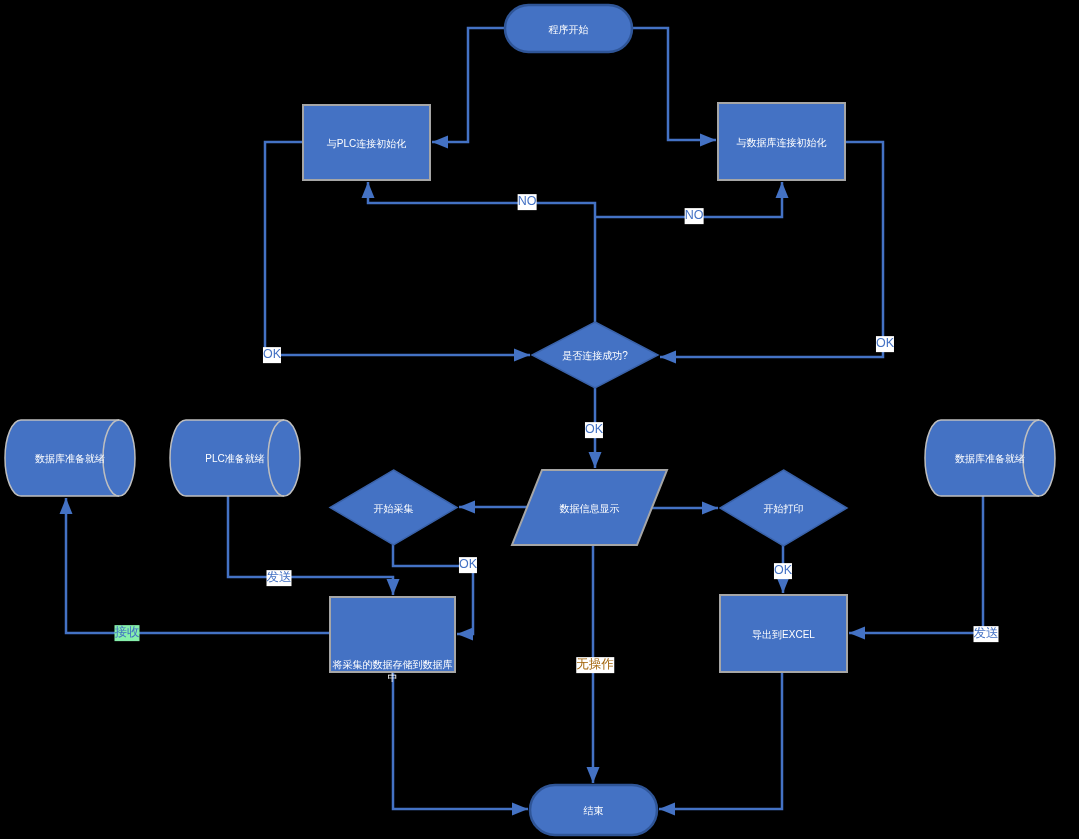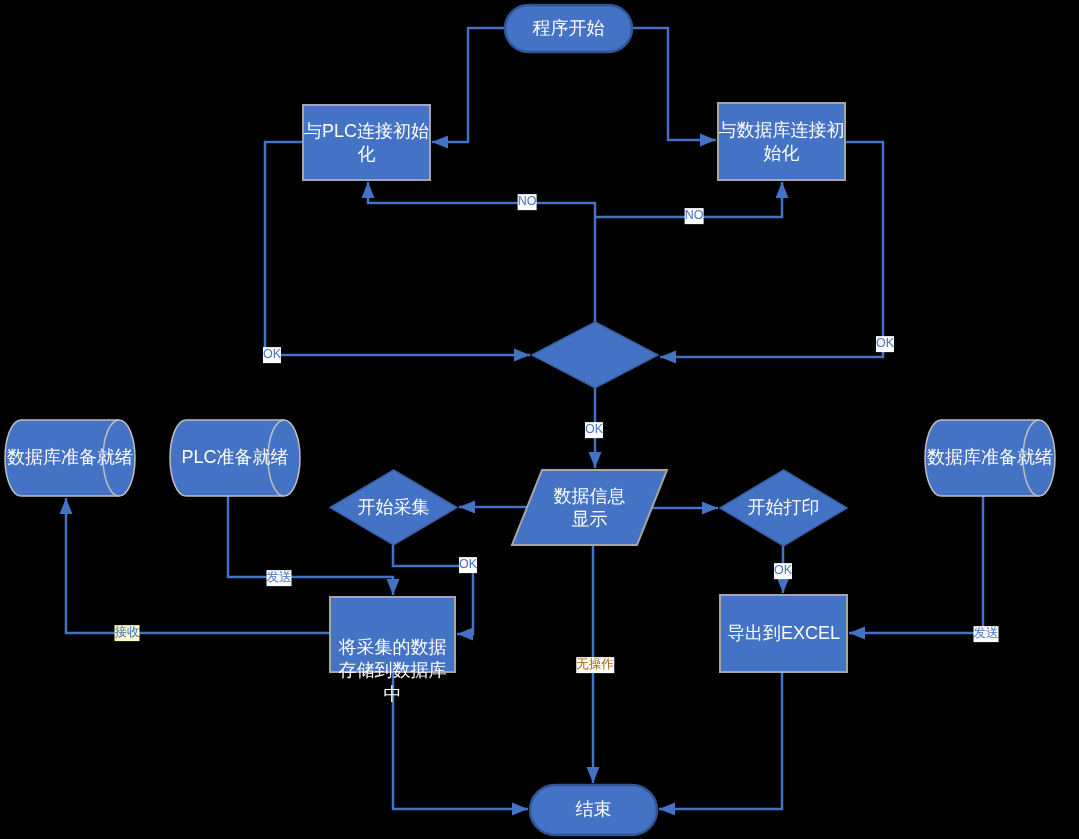--- a/index.html
+++ b/index.html
@@ -9,21 +9,21 @@
     background:#000;
     overflow:hidden;
     font-family:"Liberation Sans","DejaVu Sans",sans-serif;
   }
   #diagram{position:absolute;left:0;top:0;}
   .node-label{
     position:absolute;
     display:flex;align-items:center;justify-content:center;
     text-align:center;
     color:#fff;
-    font-size:18px;
+    font-size:10px;
     line-height:1.3;
     pointer-events:none;
     transform:translate(-50%,-50%);
   }
   .edge-label{
     position:absolute;
     transform:translate(-50%,-50%);
     background:#fff;
     color:#4472C4;
     font-size:12.5px;
@@ -149,26 +149,27 @@
       </g>
     </svg>
 <div class="edge-label" style="left: 272px; top: 355px; background: rgb(255, 255, 255); color: rgb(68, 114, 196);">OK</div>
     <div class="edge-label" style="left: 885px; top: 344px; background: rgb(255, 255, 255); color: rgb(68, 114, 196);">OK</div>
     <div class="edge-label" style="left: 527px; top: 202px; background: rgb(255, 255, 255); color: rgb(68, 114, 196);">NO</div>
     <div class="edge-label" style="left: 694px; top: 216px; background: rgb(255, 255, 255); color: rgb(68, 114, 196);">NO</div>
     <div class="edge-label" style="left: 594px; top: 430px; background: rgb(255, 255, 255); color: rgb(68, 114, 196);">OK</div>
     <div class="edge-label" style="left: 595px; top: 665px; background: rgb(255, 255, 255); color: #a16207;">无操作</div>
     <div class="edge-label" style="left: 468px; top: 565px; background: rgb(255, 255, 255); color: rgb(68, 114, 196);">OK</div>
     <div class="edge-label" style="left: 279px; top: 578px; background: rgb(255, 255, 255); color: rgb(68, 114, 196);">发送</div>
-    <div class="edge-label" style="left: 127px; top: 633px; background: #fef9c3; color: rgb(68, 114, 196); font-family: Liberation Serif, serif;">接收</div>
+    <div class="edge-label" style="left: 127px; top: 633px; background: #86efac; color: rgb(68, 114, 196); font-family: Liberation Serif, serif;">接收</div>
     <div class="edge-label" style="left: 783px; top: 571px; background: rgb(255, 255, 255); color: rgb(68, 114, 196);">OK</div>
     <div class="edge-label" style="left: 986px; top: 634px; background: rgb(255, 255, 255); color: rgb(68, 114, 196);">发送</div>
     <div class="node-label" style="left: 568.5px; top: 28.5px; width: 127px; height: 47px; color: rgb(255, 255, 255);">程序开始</div>
     <div class="node-label" style="left: 366.5px; top: 142.5px; width: 127px; height: 75px; color: rgb(255, 255, 255);">与PLC连接初始化</div>
     <div class="node-label" style="left: 781.5px; top: 141.5px; width: 127px; height: 77px; color: rgb(255, 255, 255);">与数据库连接初始化</div>
+    <div class="node-label" style="left: 595px; top: 355px; width: 126px; height: 66px; color: rgb(255, 255, 255);">是否连接成功?</div>
     <div class="node-label" style="left: 70px; top: 458px; width: 130px; height: 76px; color: rgb(255, 255, 255);">数据库准备就绪</div>
     <div class="node-label" style="left: 235px; top: 458px; width: 144px; height: 76px; color: rgb(255, 255, 255); border-radius: 21px;">PLC准备就绪</div>
     <div class="node-label" style="left: 990px; top: 458px; width: 130px; height: 76px; color: rgb(255, 255, 255);">数据库准备就绪</div>
     <div class="node-label" style="left: 393.5px; top: 507.5px; width: 127px; height: 75px; color: rgb(255, 255, 255);">开始采集</div>
     <div class="node-label" style="left: 589.5px; top: 507.5px; width: 76px; height: 65px; color: rgb(255, 255, 255);">数据信息显示</div>
     <div class="node-label" style="left: 783.5px; top: 508px; width: 127px; height: 76px; color: rgb(255, 255, 255);">开始打印</div>
     <div class="node-label" style="left: 392.5px; top: 634.5px; width: 125px; height: 75px; color: rgb(255, 255, 255); margin-top: 36px;">将采集的数据存储到数据库中</div>
     <div class="node-label" style="left: 783.5px; top: 633.5px; width: 127px; height: 77px; color: rgb(255, 255, 255);">导出到EXCEL</div>
     <div class="node-label" style="left: 593.5px; top: 810px; width: 127px; height: 50px; color: rgb(255, 255, 255);">结束</div>
   </div>

